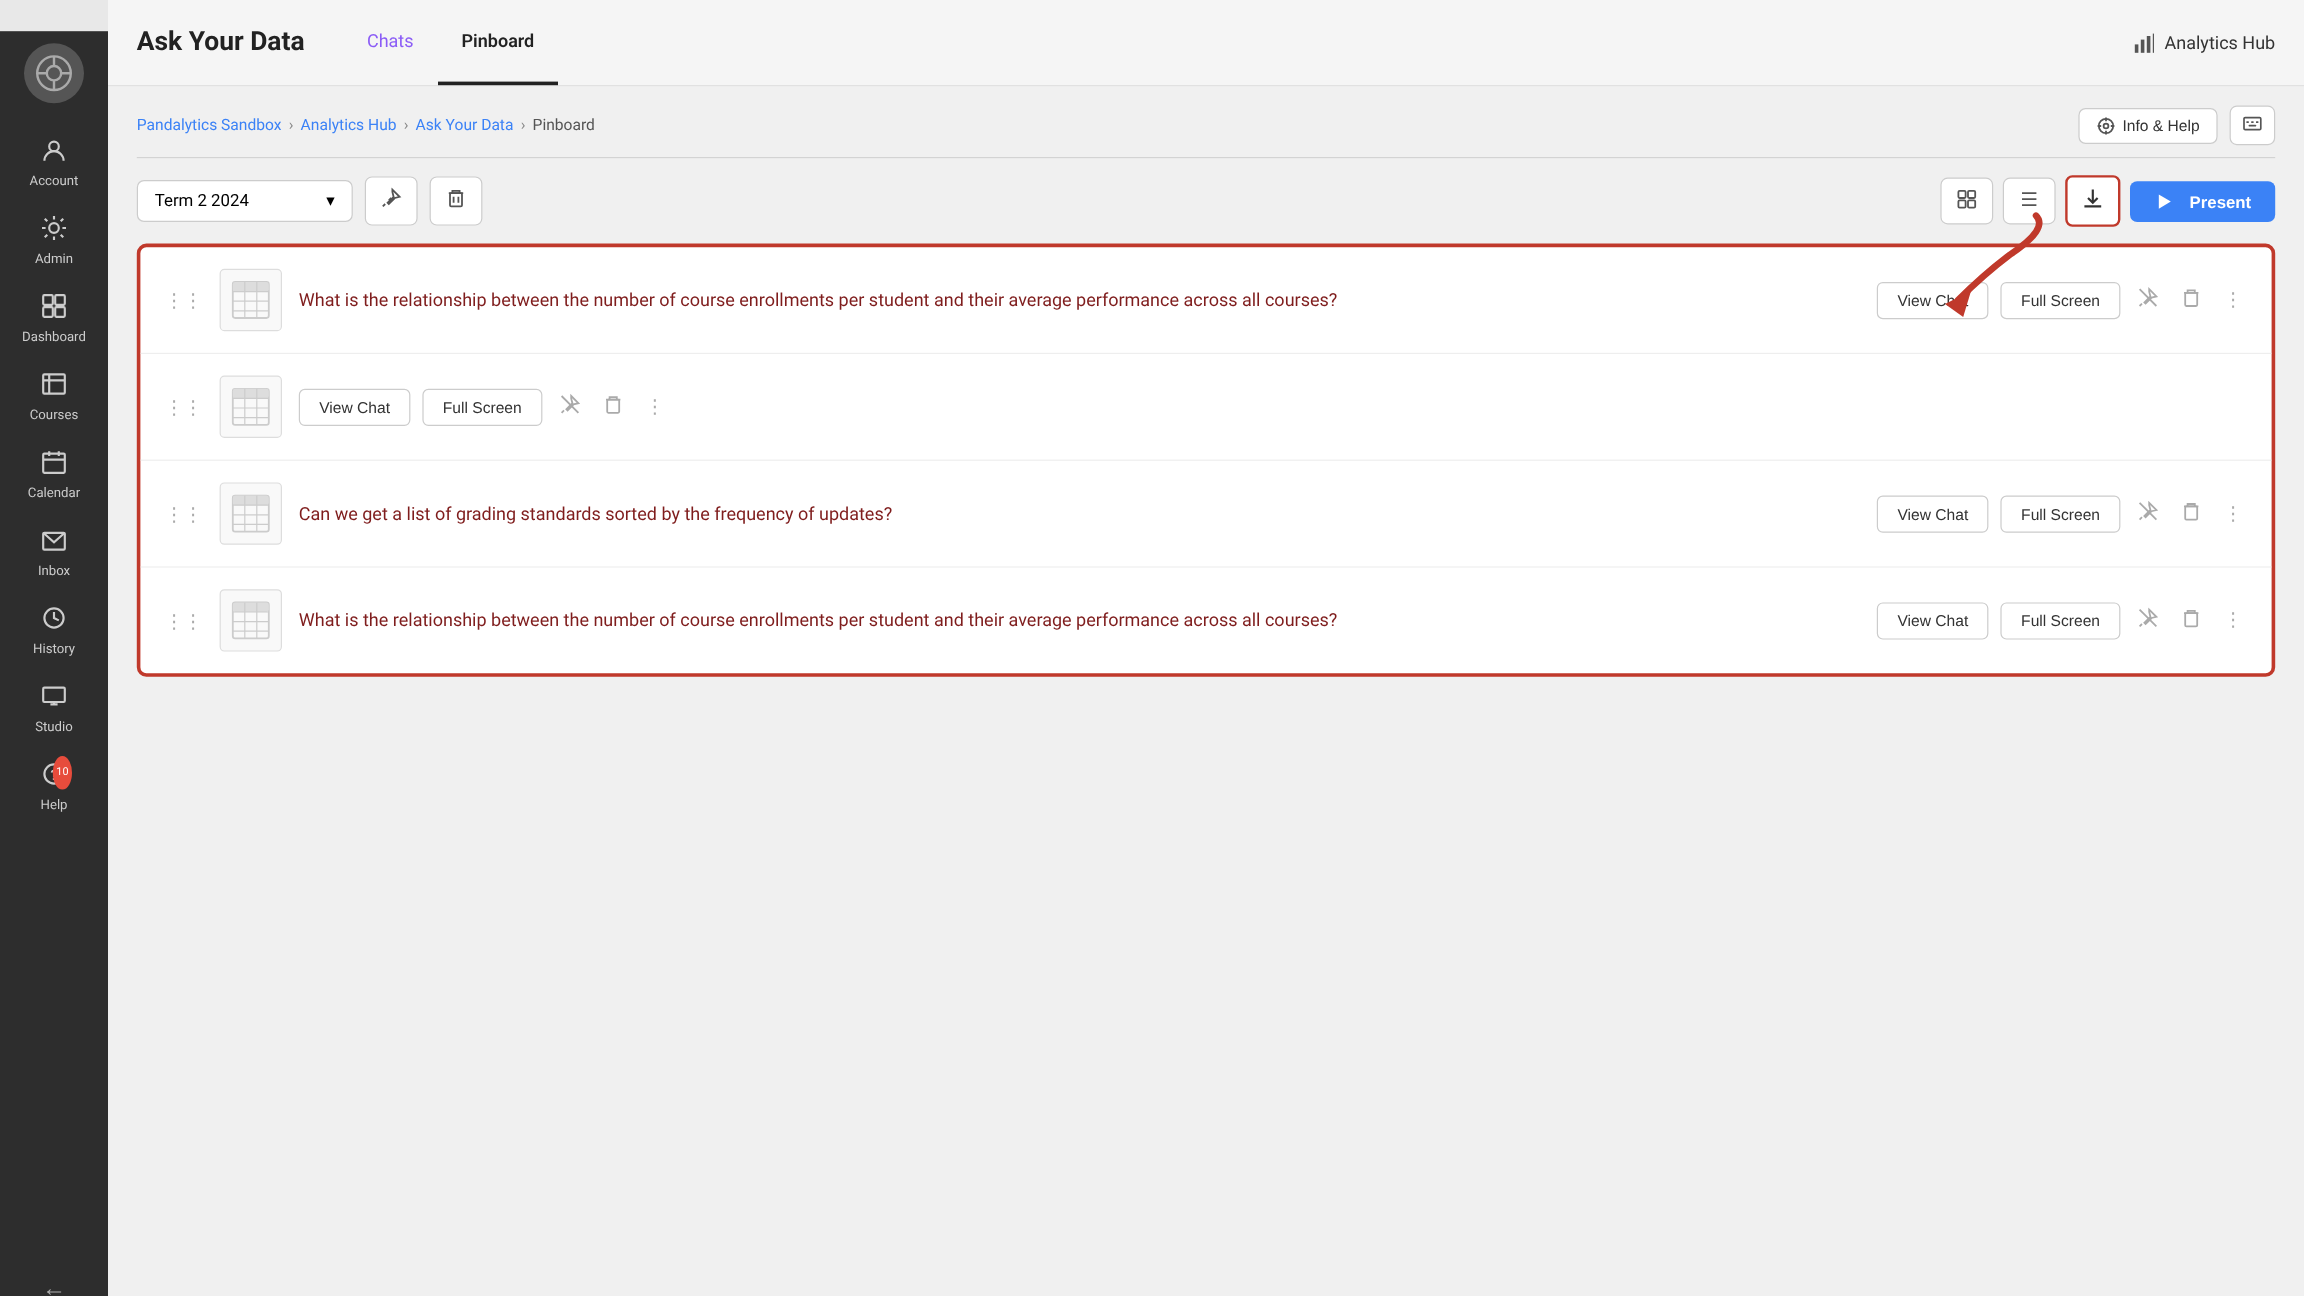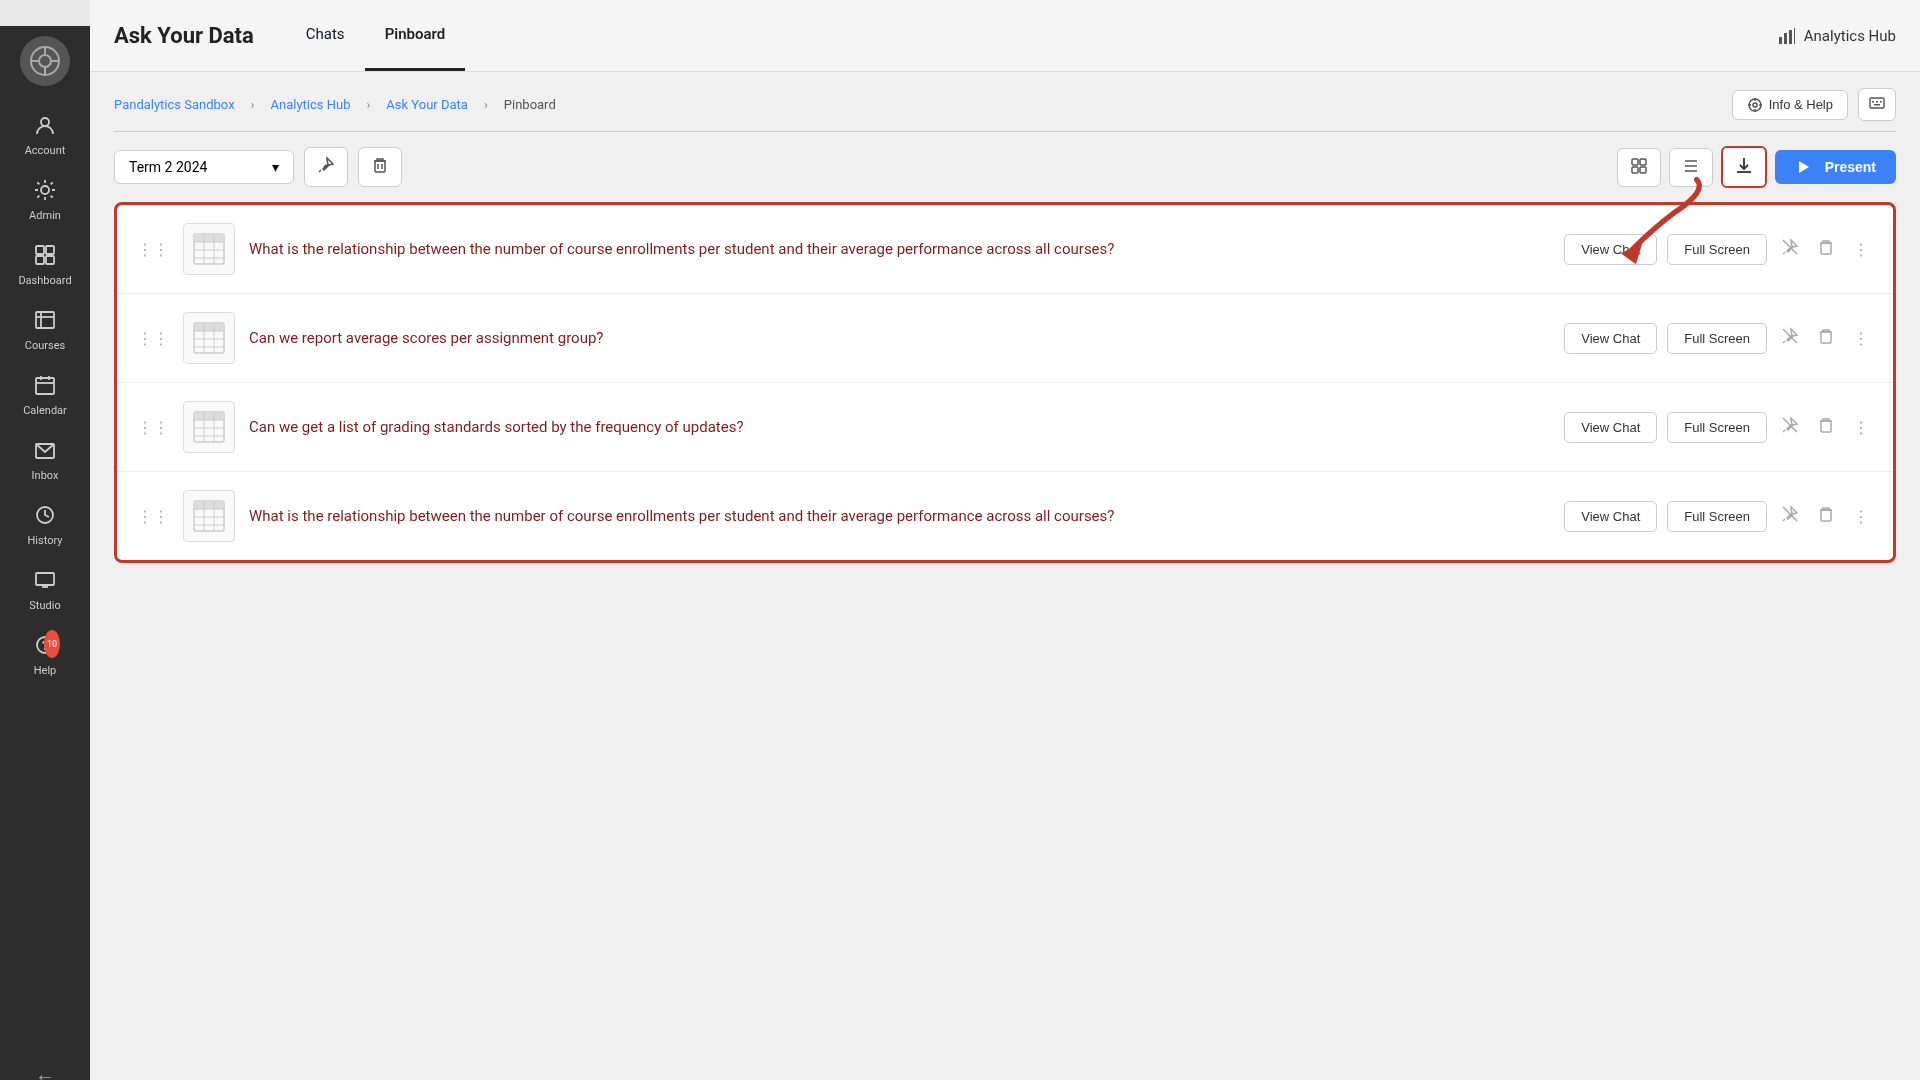--- a/index.html
+++ b/index.html
@@ -103,21 +103,21 @@
       margin-right: 32px;
     }
     .topnav-tabs {
       display: flex;
       gap: 0;
       height: 100%;
     }
     .topnav-tab {
       padding: 0 20px;
       font-size: 15px;
-      color: #0f172a;
+      color: #8b5cf6;
       cursor: pointer;
       display: flex;
       align-items: center;
       border-bottom: 3px solid transparent;
       height: 100%;
     }
     .topnav-tab.active {
       color: #222;
       border-bottom: 3px solid #222;
       font-weight: 600;
@@ -141,21 +141,21 @@
     .breadcrumb-bar {
       background: #f0f0f0;
       padding: 16px 24px 0;
       display: flex;
       align-items: center;
       justify-content: space-between;
     }
     .breadcrumb {
       display: flex;
       align-items: flex-start;
-      gap: 16px;
+      gap: 6px;
       font-size: 13px;
     }
     .breadcrumb-link {
       color: #3b82f6;
       cursor: pointer;
     }
     .breadcrumb-sep {
       color: #888;
     }
     .breadcrumb-current {
@@ -640,21 +640,20 @@
         <svg width="36" height="36" viewBox="0 0 36 36" fill="none">
           <rect x="3" y="3" width="30" height="30" rx="2" stroke="#ccc" stroke-width="1.5" fill="#f9f9f9"></rect>
           <rect x="3" y="3" width="30" height="8" rx="2" fill="#ddd"></rect>
           <line x1="3" y1="11" x2="33" y2="11" stroke="#ccc" stroke-width="1"></line>
           <line x1="3" y1="19" x2="33" y2="19" stroke="#ccc" stroke-width="1"></line>
           <line x1="3" y1="27" x2="33" y2="27" stroke="#ccc" stroke-width="1"></line>
           <line x1="13" y1="3" x2="13" y2="33" stroke="#ccc" stroke-width="1"></line>
           <line x1="23" y1="3" x2="23" y2="33" stroke="#ccc" stroke-width="1"></line>
         </svg>
       </div>
-      <span class="pin-text">Can we report average scores per assignment group?</span>
       <div class="pin-actions">
         <button class="pin-action-btn">View Chat</button>
         <button class="pin-action-btn">Full Screen</button>
         <button class="pin-icon-btn">
           <svg width="18" height="18" viewBox="0 0 18 18" fill="none">
             <path d="M10 2l6 6-4 1-5 5-1-1 5-5-1-4z" stroke="#aaa" stroke-width="1.5" fill="none"></path>
             <line x1="4" y1="14" x2="2" y2="16" stroke="#aaa" stroke-width="1.5"></line>
             <line x1="2" y1="2" x2="16" y2="16" stroke="#aaa" stroke-width="1.5"></line>
           </svg>
         </button>

